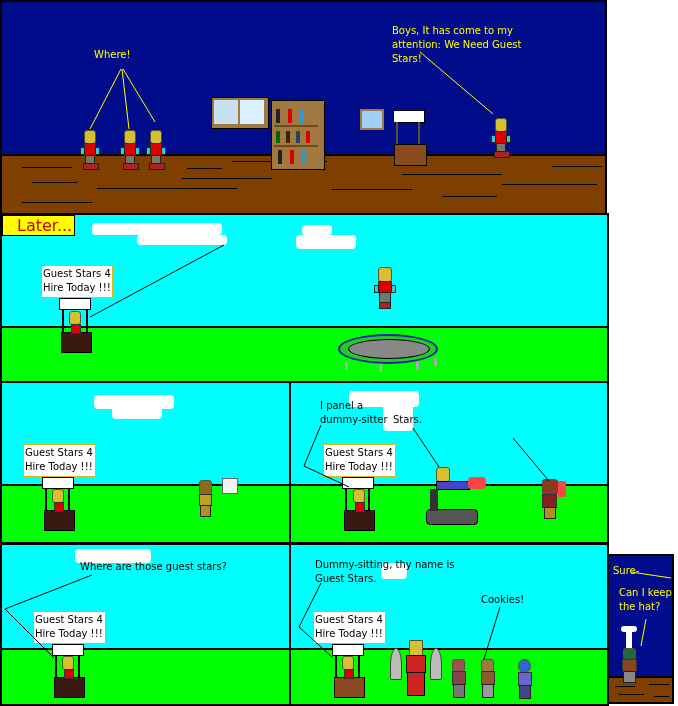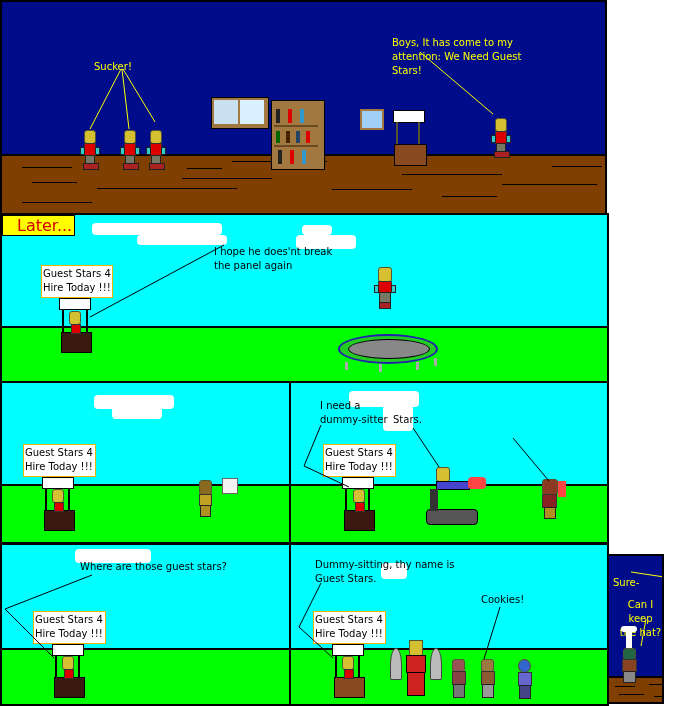--- a/index.html
+++ b/index.html
@@ -3,21 +3,21 @@
 <meta charset="utf-8">
 <style>
   html,body{margin:0;padding:0;background:#fff;}
   body{width:678px;height:706px;position:relative;overflow:hidden;font-family:"DejaVu Sans",sans-serif;}
   .panel{position:absolute;box-sizing:border-box;border:2px solid #000;overflow:hidden;}
   .sky{position:absolute;left:0;right:0;top:0;background:#00ffff;}
   .grass{position:absolute;left:0;right:0;bottom:0;background:#00ff00;border-top:2px solid #000;}
   .night{background:#000c8a;}
   .floor{position:absolute;left:0;right:0;bottom:0;background:#7f3f00;border-top:2px solid #000;}
   .txt{position:absolute;font-size:10px;line-height:14px;white-space:pre-line;}
-  .yel{color:#ffff00;margin-top:12px;}
+  .yel{color:#ffff00;}
   .blk{color:#000;}
   .cloud{position:absolute;background:#fff;border-radius:4px;}
   .sign{position:absolute;background:#fff;border:1px solid #eab308;font-size:10px;line-height:14px;padding:1px 0 0 1px;box-sizing:border-box;white-space:pre-line;color:#000;}
   .signplate{position:absolute;background:#fff;border:1px solid #000;box-sizing:border-box;}
   .pole{position:absolute;width:2px;background:#000;}
   .booth{position:absolute;background:#3a1a10;border:1px solid #000;}
   .fig{position:absolute;}
   .fig .head{position:absolute;background:#d4c030;border:1px solid #553;border-radius:3px;}
   .fig .body{position:absolute;background:#d00;border:1px solid #333;}
   .fig .arm{position:absolute;background:#3cc;border:1px solid #222;}
@@ -108,21 +108,21 @@
     <div class="foot" style="left:3px;top:33px;width:14px;height:5px;"></div>
   </div>
 
   <svg class="lines" width="607" height="215">
     <line x1="119" y1="67" x2="88" y2="127" stroke="#ff0" stroke-width="1"></line>
     <line x1="120" y1="67" x2="127" y2="127" stroke="#ff0" stroke-width="1"></line>
     <line x1="121" y1="67" x2="153" y2="120" stroke="#ff0" stroke-width="1"></line>
     <line x1="418" y1="50" x2="491" y2="112" stroke="#ff0" stroke-width="1"></line>
   </svg>
 
-  <div class="txt yel" style="left:92px;top:46px;">Sucker!</div>
+  <div class="txt yel" style="left:92px;top:46px;">Where!</div>
   <div class="txt yel" style="left:390px;top:22px;">Boys, It has come to my
 attention: We Need Guest
 Stars!</div>
 </div>
 
 <div class="panel" style="left:0;top:213px;width:609px;height:170px;">
   <div class="sky" style="height:113px;"></div>
   <div class="grass" style="height:53px;"></div>
   <div class="cloud" style="left:90px;top:8px;width:130px;height:12px;"></div>
   <div class="cloud" style="left:135px;top:20px;width:90px;height:10px;"></div>
@@ -137,22 +137,20 @@
   <div class="pole" style="left:84px;top:95px;height:22px;"></div>
   <div class="booth" style="left:59px;top:117px;width:29px;height:19px;"></div>
   <div class="fig" style="left:65px;top:96px;width:20px;height:28px;">
     <div class="head" style="left:2px;top:0;width:10px;height:12px;"></div>
     <div class="body" style="left:4px;top:13px;width:8px;height:8px;"></div>
   </div>
 
   <svg class="lines" width="609" height="170">
     <line x1="222" y1="30" x2="88" y2="102" stroke="#000" stroke-width="1"></line>
   </svg>
-  <div class="txt blk" style="left:212px;top:30px;">I hope he does'nt break
-the panel again</div>
 
   <div class="fig" style="left:372px;top:52px;width:22px;height:44px;">
     <div class="head" style="left:4px;top:0;width:12px;height:13px;"></div>
     <div class="body" style="left:4px;top:14px;width:12px;height:10px;"></div>
     <div class="arm" style="left:0;top:18px;width:3px;height:6px;"></div>
     <div class="arm" style="left:17px;top:18px;width:3px;height:6px;"></div>
     <div class="leg" style="left:5px;top:25px;width:10px;height:10px;"></div>
     <div class="foot" style="left:5px;top:35px;width:10px;height:5px;"></div>
   </div>
 
@@ -220,21 +218,21 @@
     <div style="position:absolute;left:20px;top:2px;width:8px;height:16px;background:#f44;"></div>
   </div>
 
   <svg class="lines" width="320" height="163">
     <line x1="30" y1="42" x2="13" y2="83" stroke="#000" stroke-width="1"></line>
     <line x1="13" y1="83" x2="58" y2="104" stroke="#000" stroke-width="1"></line>
     <line x1="122" y1="45" x2="148" y2="84" stroke="#000" stroke-width="1"></line>
     <line x1="222" y1="55" x2="258" y2="98" stroke="#000" stroke-width="1"></line>
   </svg>
 
-  <div class="txt blk" style="left:29px;top:16px;">I need a
+  <div class="txt blk" style="left:29px;top:16px;">I panel a
 dummy-sitter</div>
   <div class="txt blk" style="left:102px;top:30px;">Stars.</div>
 </div>
 
 <div class="panel" style="left:0;top:543px;width:291px;height:163px;">
   <div class="sky" style="height:107px;"></div>
   <div class="grass" style="height:54px;"></div>
   <div class="cloud" style="left:73px;top:4px;width:76px;height:14px;"></div>
   <div class="sign" style="left:31px;top:66px;width:73px;height:33px;">Guest Stars 4
 Hire Today !!!</div>
@@ -294,21 +292,21 @@
   <svg class="lines" width="320" height="163">
     <line x1="30" y1="38" x2="8" y2="82" stroke="#000" stroke-width="1"></line>
     <line x1="8" y1="82" x2="42" y2="113" stroke="#000" stroke-width="1"></line>
     <line x1="209" y1="62" x2="193" y2="114" stroke="#000" stroke-width="1"></line>
   </svg>
   <div class="txt blk" style="left:24px;top:13px;">Dummy-sitting, thy name is
 Guest Stars.</div>
   <div class="txt blk" style="left:190px;top:48px;">Cookies!</div>
 </div>
 
-<div class="panel night" style="left:607px;top:554px;width:57px;height:150px;text-align:center;">
+<div class="panel night" style="left:607px;top:554px;width:67px;height:150px;">
   <div class="floor" style="height:24px;">
     <div class="floorline" style="left:6px;top:8px;width:20px;"></div>
     <div class="floorline" style="left:40px;top:6px;width:20px;"></div>
     <div class="floorline" style="left:10px;top:16px;width:25px;"></div>
     <div class="floorline" style="left:45px;top:18px;width:15px;"></div>
   </div>
   <svg class="lines" width="67" height="150">
     <line x1="22" y1="16" x2="62" y2="22" stroke="#ff0" stroke-width="1"></line>
     <line x1="37" y1="63" x2="32" y2="90" stroke="#ff0" stroke-width="1"></line>
   </svg>

